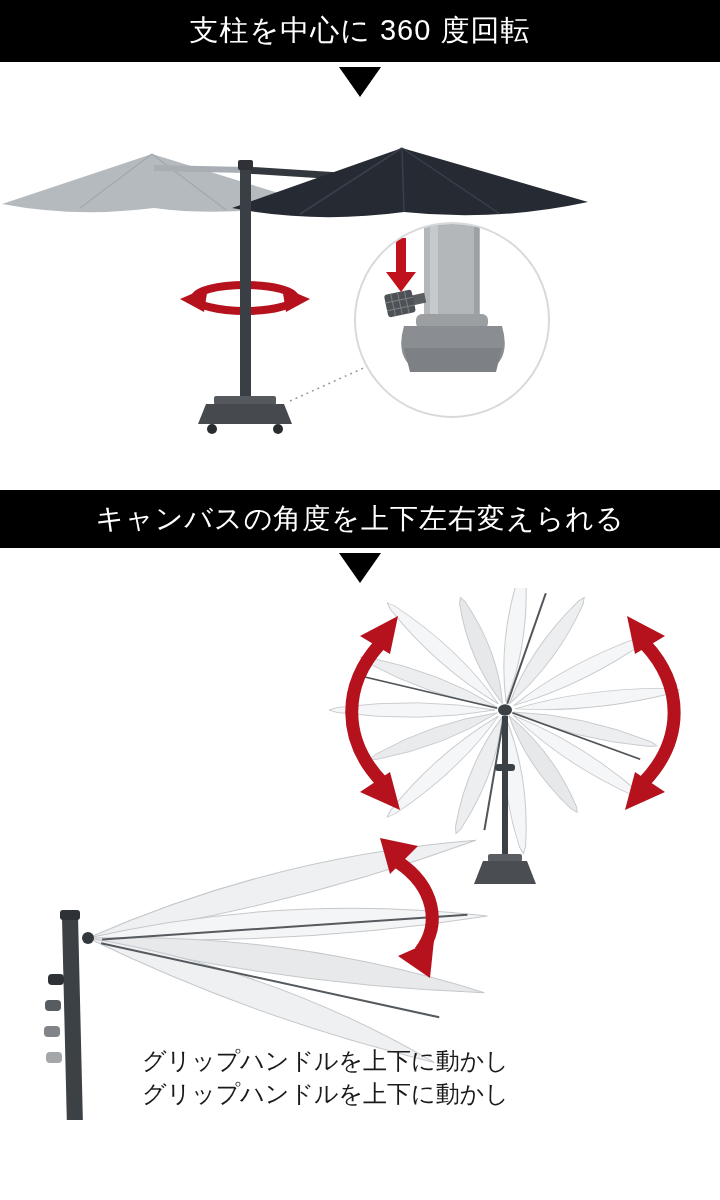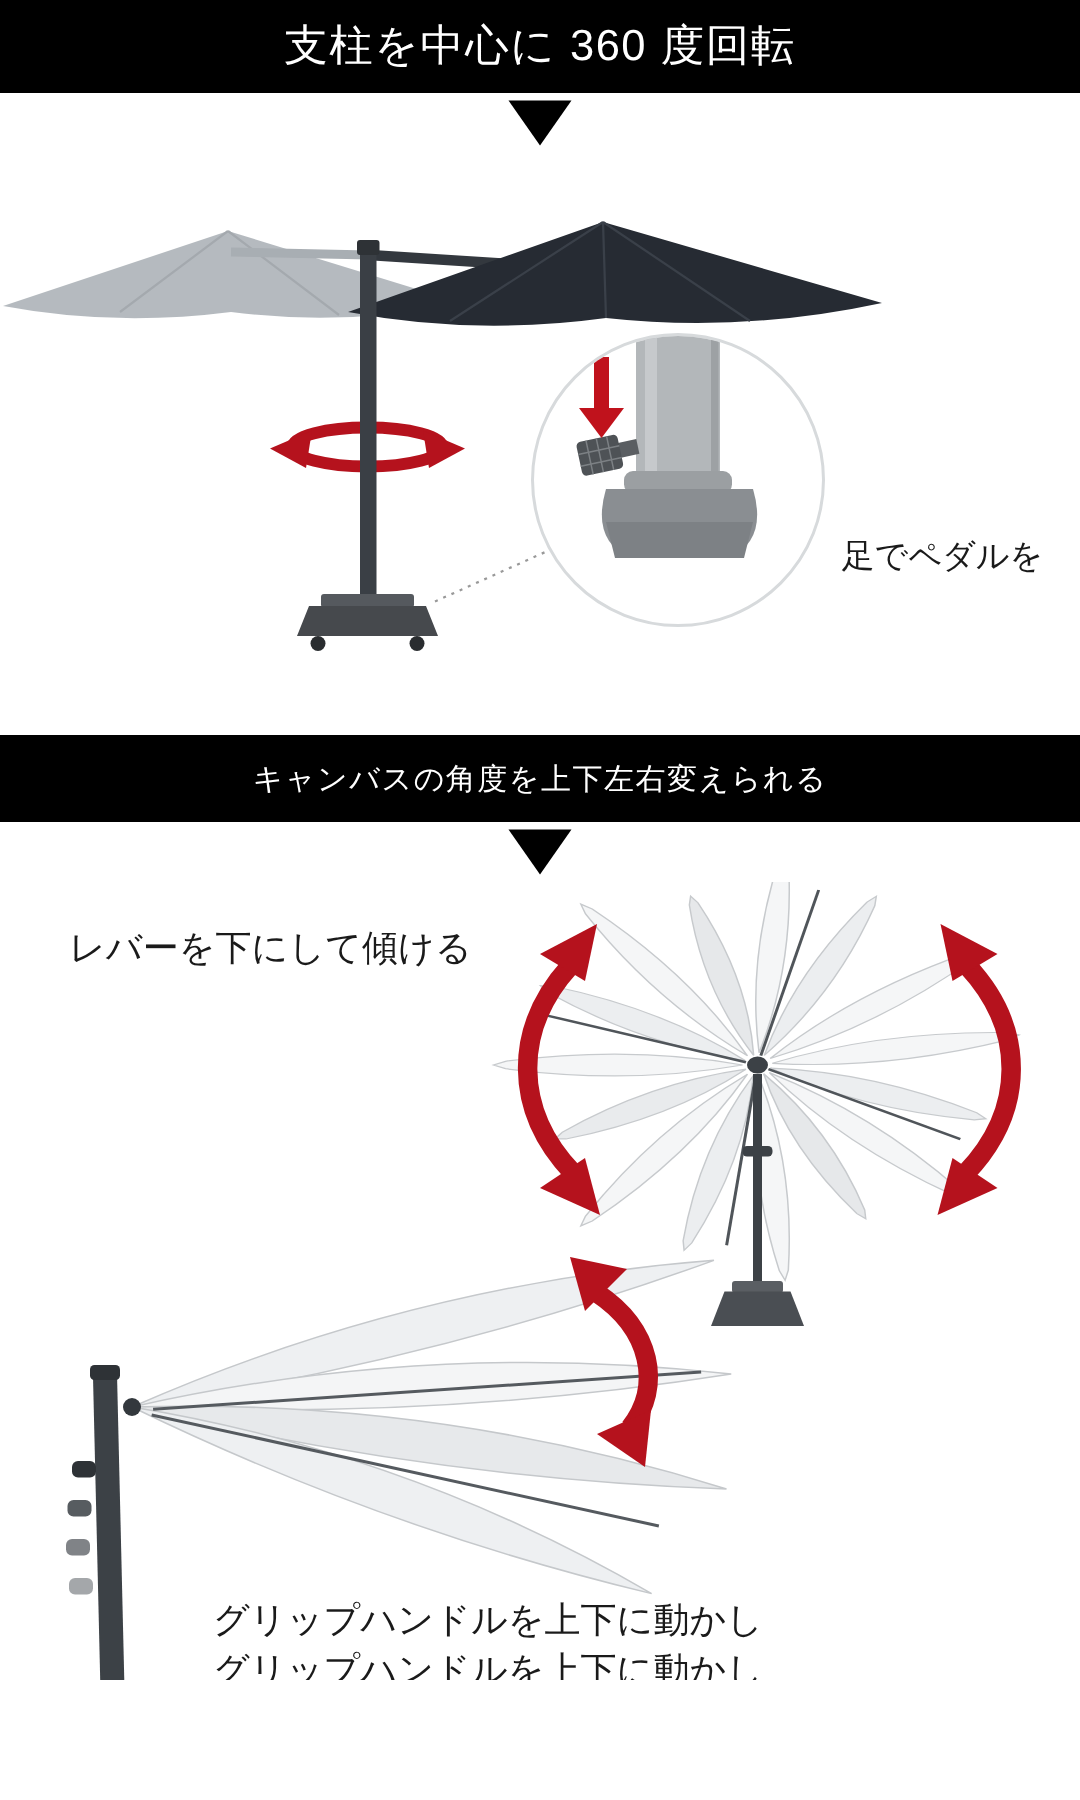--- a/index.html
+++ b/index.html
@@ -5,35 +5,35 @@
   html,body{margin:0;padding:0;background:#fff;}
   .page{
     position:relative;width:720px;height:1120px;background:#ffffff;
     overflow:hidden;font-family:"Liberation Sans", sans-serif;color:#1a1a1a;
   }
   .black-bar{
     width:720px;display:flex;align-items:center;justify-content:center;
     background:#000000;color:#ffffff;letter-spacing:1px;
   }
   .bar-1{height:62px;font-size:29px;}
-  .bar-2{height:58px;font-size:20px;}
+  .bar-2{height:58px;font-size:28px;}
   .tri-row{height:40px;display:flex;justify-content:center;}
   .down-tri{
     width:0;height:0;margin-top:5px;
     border-left:21px solid transparent;border-right:21px solid transparent;
     border-top:30px solid #000000;
   }
   .illus{position:relative;width:720px;}
   .illus-1{height:388px;}
   .illus-2{height:612px;}
   .illus svg{position:absolute;left:0;top:0;}
   .note{position:absolute;line-height:1.38;}
   .caption-pedal{left:561px;top:254px;font-size:22px;line-height:1.4;}
   .note-swivel{left:46px;top:28px;font-size:24px;}
-  .note-handle{left:142px;top:476px;font-size:24px;}
+  .note-handle{left:142px;top:456px;font-size:24px;}
 </style>
 </head>
 <body>
 
 <div class="page">
 
   <div class="black-bar bar-1">
     <span>支柱を中心に 360 度回転</span>
   </div>
   <div class="tri-row">
@@ -98,21 +98,20 @@
           </g>
 
           <g>
             <rect x="396" y="136" width="10" height="38" fill="#c0121c"></rect>
             <polygon points="401,190 386,170 416,170" fill="#c0121c"></polygon>
           </g>
         </g>
       </g>
     </svg>
     <div class="note caption-pedal">
-      <div>足でペダルを</div>
     </div>
   </div>
 
   <div class="black-bar bar-2">
     <span>キャンバスの角度を上下左右変えられる</span>
   </div>
   <div class="tri-row">
     <div class="down-tri"></div>
   </div>
 
@@ -198,21 +197,20 @@
       </g>
 
       <g>
         <path d="M398,274 C434,298 442,336 420,364" fill="none" stroke="#b5121d" stroke-width="13"></path>
         <polygon points="380,250 418,258 390,286" fill="#b5121d"></polygon>
         <polygon points="430,390 398,368 434,352" fill="#b5121d"></polygon>
       </g>
     </svg>
 
     <div class="note note-swivel">
-      <div>レバーを下にして傾ける</div>
     </div>
     <div class="note note-handle">
       <div>グリップハンドルを上下に動かし</div>
       <div>グリップハンドルを上下に動かし</div>
     </div>
   </div>
 
 </div>
 
 </body></html>

